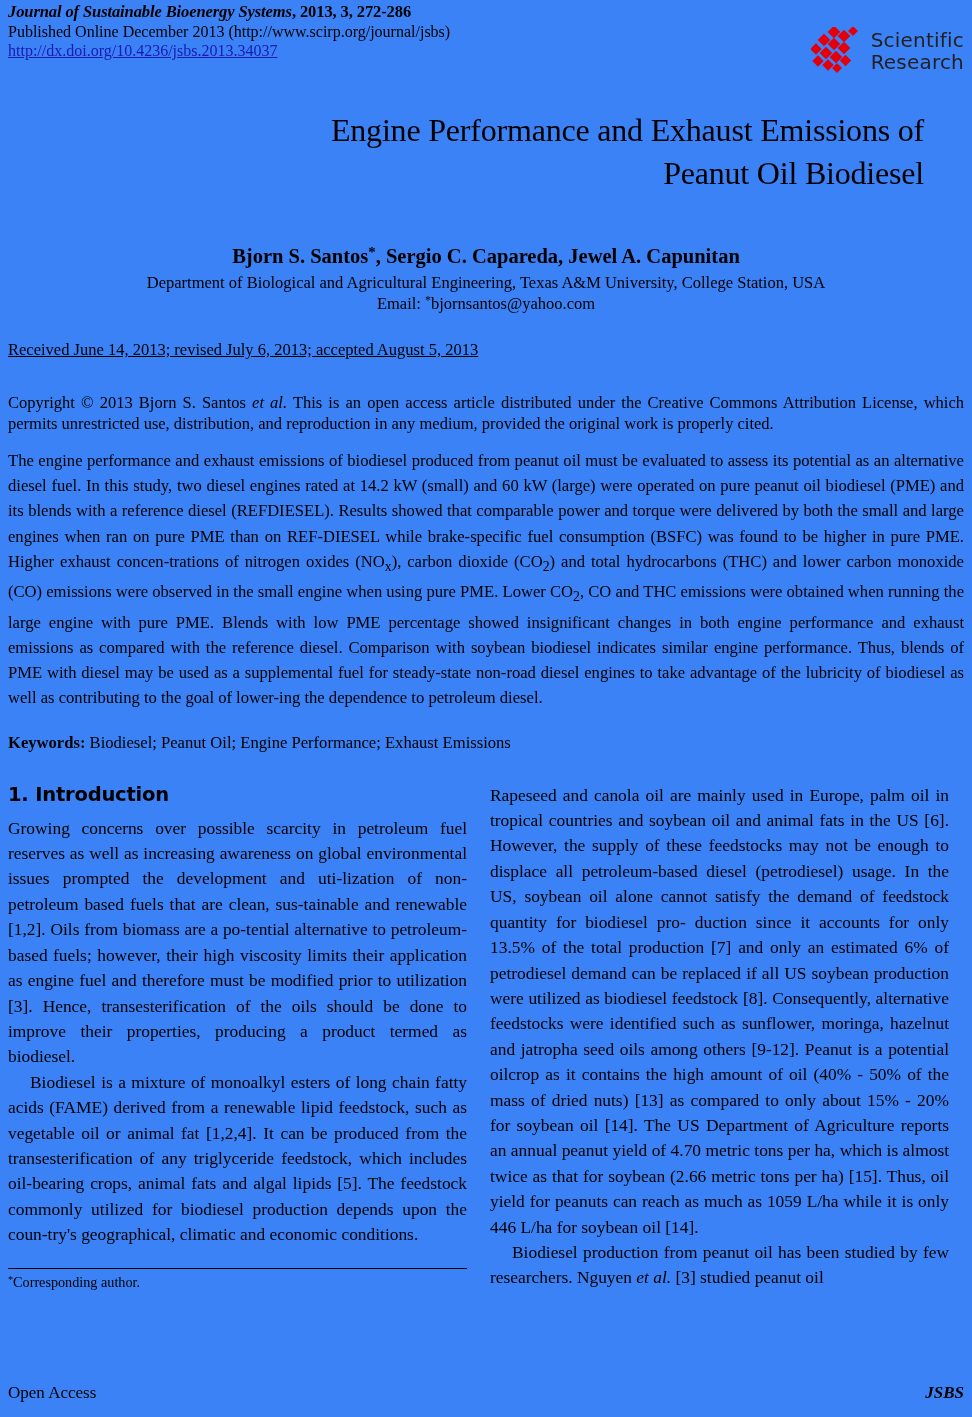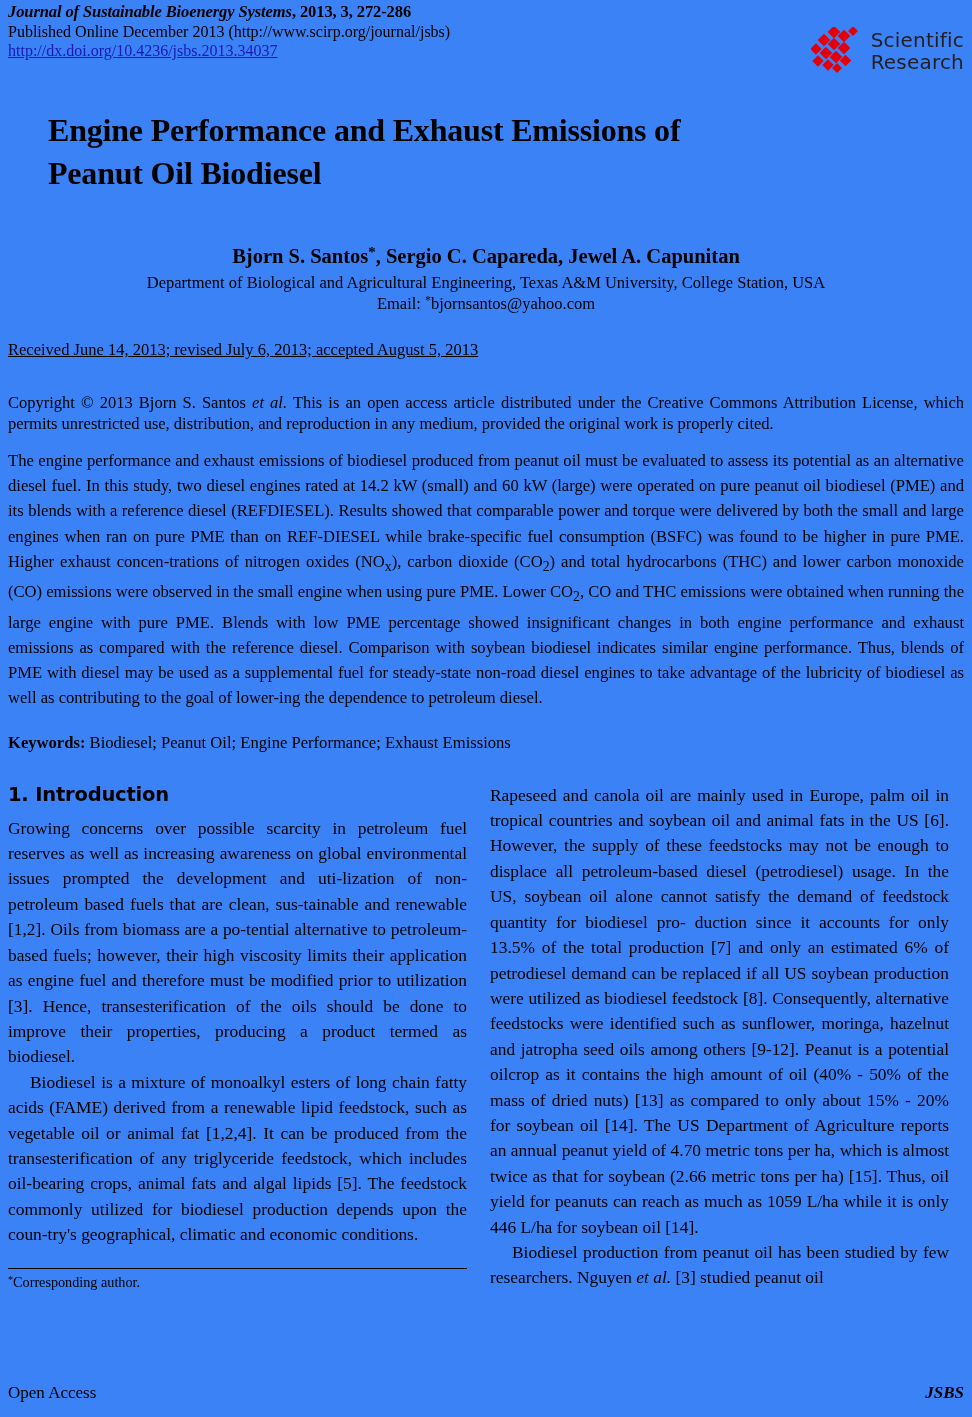--- a/index.html
+++ b/index.html
@@ -73,23 +73,23 @@
   .logo-words {
     font-family: "DejaVu Sans", "Liberation Sans", sans-serif;
     font-size: 20px;
     line-height: 22px;
     color: #231f20;
     letter-spacing: 0.2px;
   }
 
   
   .title {
-    text-align: left;
+    text-align: right;
     font-size: 32px;
-    font-weight: bold;
+    font-weight: normal;
     line-height: 43px;
     margin: 47px 40px 0 40px;
     letter-spacing: -0.2px;
   }
   .authors {
     text-align: center;
     font-size: 20.5px;
     font-weight: bold;
     margin-top: 48px;
     line-height: 26px;

